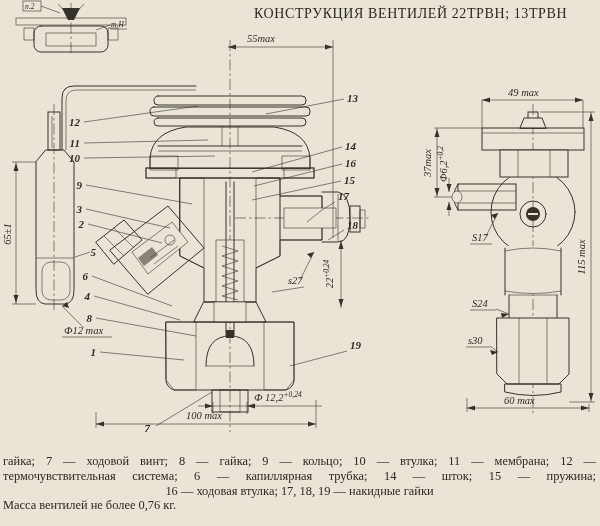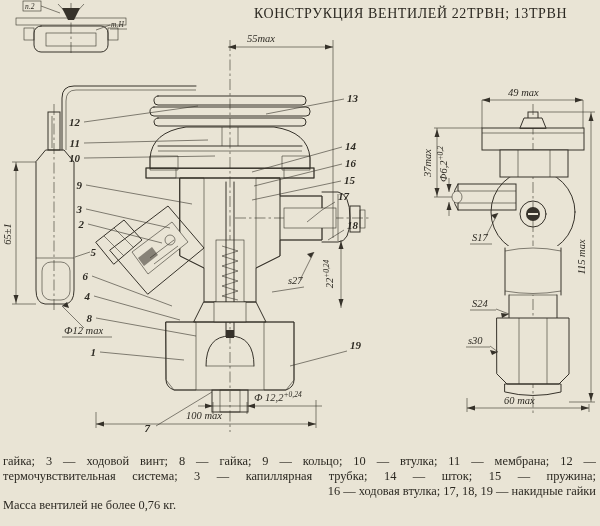--- a/index.html
+++ b/index.html
@@ -2,21 +2,21 @@
 <html><head>
 <meta charset="utf-8">
 <style>
   html,body{margin:0;padding:0}
   body{width:600px;height:526px;position:relative;background:#e9e4d5;overflow:hidden;
        font-family:"Liberation Serif",serif;color:#2c2922}
   .title{position:absolute;left:254px;top:6px;font-size:14px;letter-spacing:.6px;white-space:nowrap}
   .drawing{position:absolute;left:0;top:0}
   .legend{position:absolute;left:3px;right:4px;top:454px;font-size:12.4px;line-height:14.8px}
   .legend .j{text-align:justify;text-align-last:justify}
-  .legend .c{text-align:right}
+  .legend .c{text-align:center}
   .legend .m{text-align:left}
   svg text{fill:#2e2b24;font-family:"Liberation Serif",serif}
   .dt{font-style:italic;font-size:10.5px}
   .co{font-style:italic;font-size:11px;font-weight:bold}
   .sm{font-size:7.5px;font-style:italic}
   .ln{stroke:#36322a;stroke-width:1;fill:none;stroke-linecap:round}
   .tn{stroke:#36322a;stroke-width:.6;fill:none}
   .cl{stroke:#36322a;stroke-width:.6;fill:none;stroke-dasharray:11 3 2.5 3}
   .pp{fill:#e9e4d5}
   .ink{fill:#36322a;stroke:none}
@@ -347,17 +347,17 @@
       <path class="ink" d="M467,408 l8,-2.5 v5 z"></path>
       <path class="ink" d="M589,408 l-8,-2.5 v5 z"></path>
       <text class="dt" x="504" y="404">60 max</text>
     </g>
   </g>
 </svg>
 
 <div class="title">КОНСТРУКЦИЯ ВЕНТИЛЕЙ 22ТРВН; 13ТРВН</div>
 
 <div class="legend">
-  <div class="j">гайка; 3 — ходовой винт; 8 — гайка; 9 — кольцо; 10 — втулка; 11 — мембрана; 12 —</div>
-  <div class="j">термочувствительная система; 3 — капиллярная трубка; 14 — шток; 15 — пружина;</div>
+  <div class="j">гайка; 7 — ходовой винт; 8 — гайка; 9 — кольцо; 10 — втулка; 11 — мембрана; 12 —</div>
+  <div class="j">термочувствительная система; 6 — капиллярная трубка; 14 — шток; 15 — пружина;</div>
   <div class="c">16 — ходовая втулка; 17, 18, 19 — накидные гайки</div>
   <div class="m">Масса вентилей не более 0,76 кг.</div>
 </div>
 
 </body></html>

